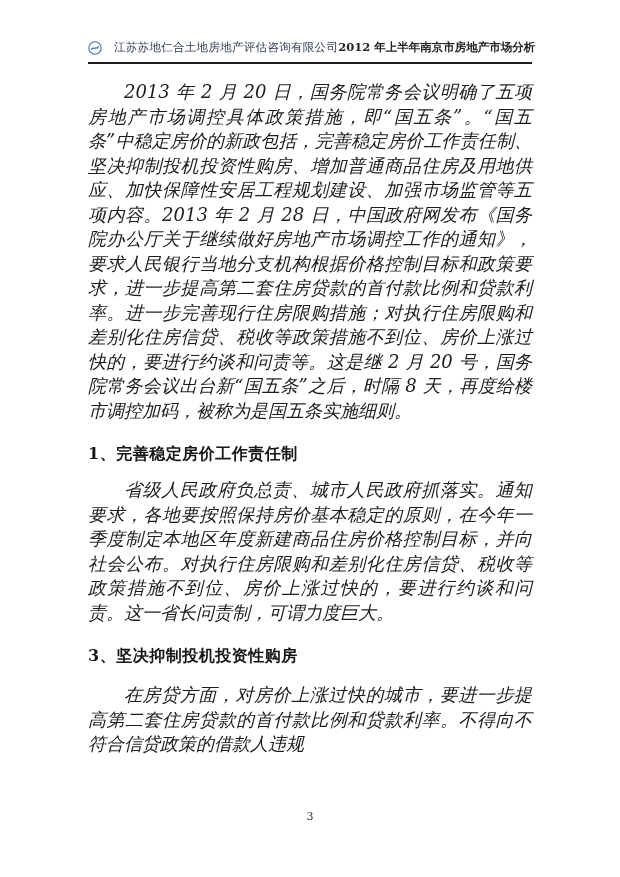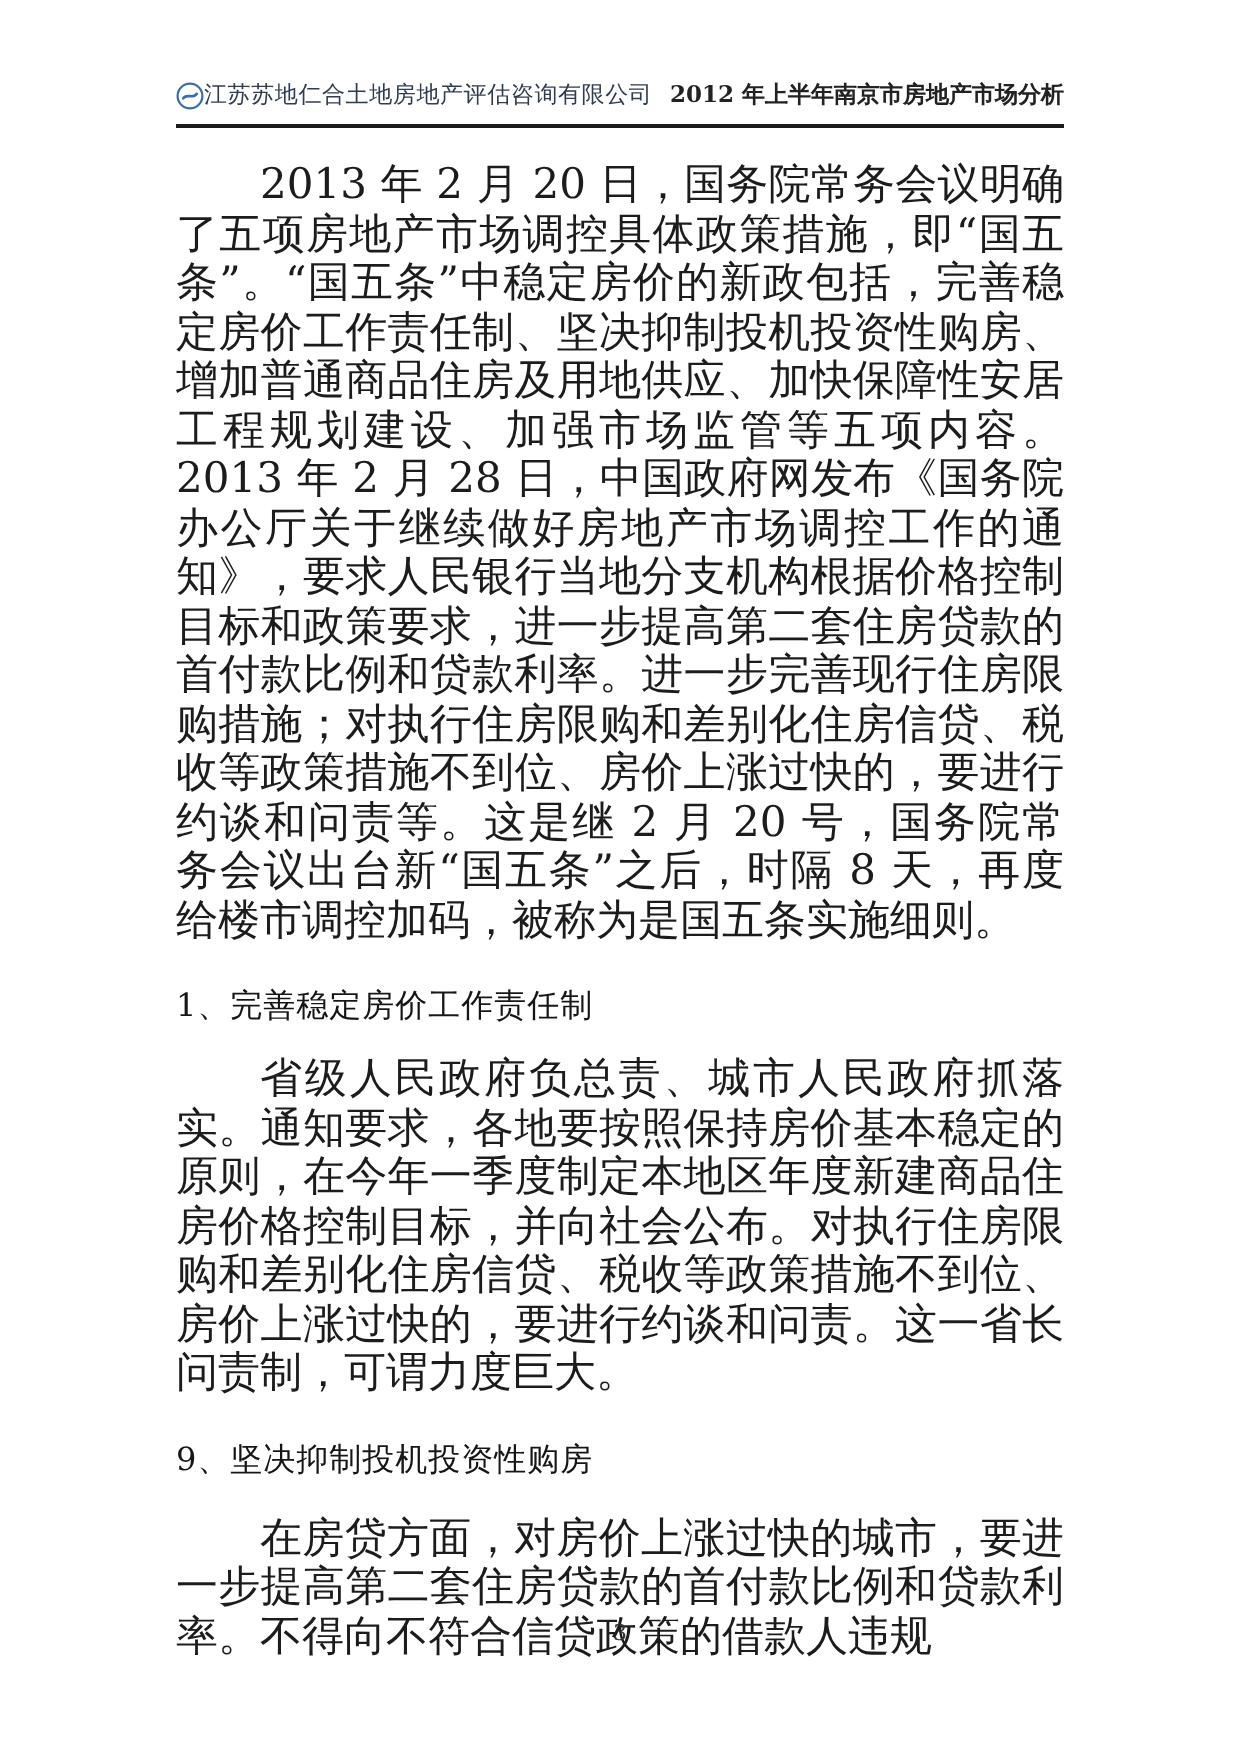--- a/index.html
+++ b/index.html
@@ -22,21 +22,21 @@
     right: 88px;
     display: flex;
     justify-content: space-between;
     align-items: flex-end;
     padding-bottom: 7px;
     border-bottom: 2.5px solid #1b1b1b;
   }
   .header-left {
     display: flex;
     align-items: center;
-    gap: 0;
+    gap: 12px;
   }
   .logo-icon {
     display: inline-flex;
     align-items: center;
     justify-content: center;
     width: 14px;
     height: 14px;
     flex: 0 0 auto;
   }
   .company-name {
@@ -59,29 +59,30 @@
     right: 88px;
   }
   .section-title {
     font-size: 20px;
     font-weight: bold;
     color: #111111;
     letter-spacing: 1px;
     margin: 4px 0 20px 0;
   }
   .body-para {
-    font-size: 21px;
+    font-size: 18px;
     line-height: 24.5px;
     text-align: justify;
     text-indent: 2em;
     color: #1c1c1c;
+    font-style: italic;
   }
   .sub-heading {
     font-size: 16px;
-    font-weight: normal;
+    font-weight: bold;
     color: #161616;
     margin: 21px 0 13px 0;
     letter-spacing: 0.5px;
   }
   .para-gap { margin-top: 16px; }
   
   .page-number {
     position: absolute;
     bottom: 54px;
     left: 0;
@@ -109,19 +110,19 @@
     <div class="report-title">2012 年上半年南京市房地产市场分析</div>
   </div>
 
   <div class="main">
 
     <p class="body-para">2013 年 2 月 20 日，国务院常务会议明确了五项房地产市场调控具体政策措施，即“国五条”。“国五条”中稳定房价的新政包括，完善稳定房价工作责任制、坚决抑制投机投资性购房、增加普通商品住房及用地供应、加快保障性安居工程规划建设、加强市场监管等五项内容。2013 年 2 月 28 日，中国政府网发布《国务院办公厅关于继续做好房地产市场调控工作的通知》，要求人民银行当地分支机构根据价格控制目标和政策要求，进一步提高第二套住房贷款的首付款比例和贷款利率。进一步完善现行住房限购措施；对执行住房限购和差别化住房信贷、税收等政策措施不到位、房价上涨过快的，要进行约谈和问责等。这是继 2 月 20 号，国务院常务会议出台新“国五条”之后，时隔 8 天，再度给楼市调控加码，被称为是国五条实施细则。</p>
 
     <h2 class="sub-heading">1、完善稳定房价工作责任制</h2>
     <p class="body-para">省级人民政府负总责、城市人民政府抓落实。通知要求，各地要按照保持房价基本稳定的原则，在今年一季度制定本地区年度新建商品住房价格控制目标，并向社会公布。对执行住房限购和差别化住房信贷、税收等政策措施不到位、房价上涨过快的，要进行约谈和问责。这一省长问责制，可谓力度巨大。</p>
 
-    <h2 class="sub-heading">9、坚决抑制投机投资性购房</h2>
+    <h2 class="sub-heading">3、坚决抑制投机投资性购房</h2>
     <p class="body-para para-gap">在房贷方面，对房价上涨过快的城市，要进一步提高第二套住房贷款的首付款比例和贷款利率。不得向不符合信贷政策的借款人违规</p>
   </div>
 
   <div class="page-number">3</div>
 
 </div>
 
 </body></html>

